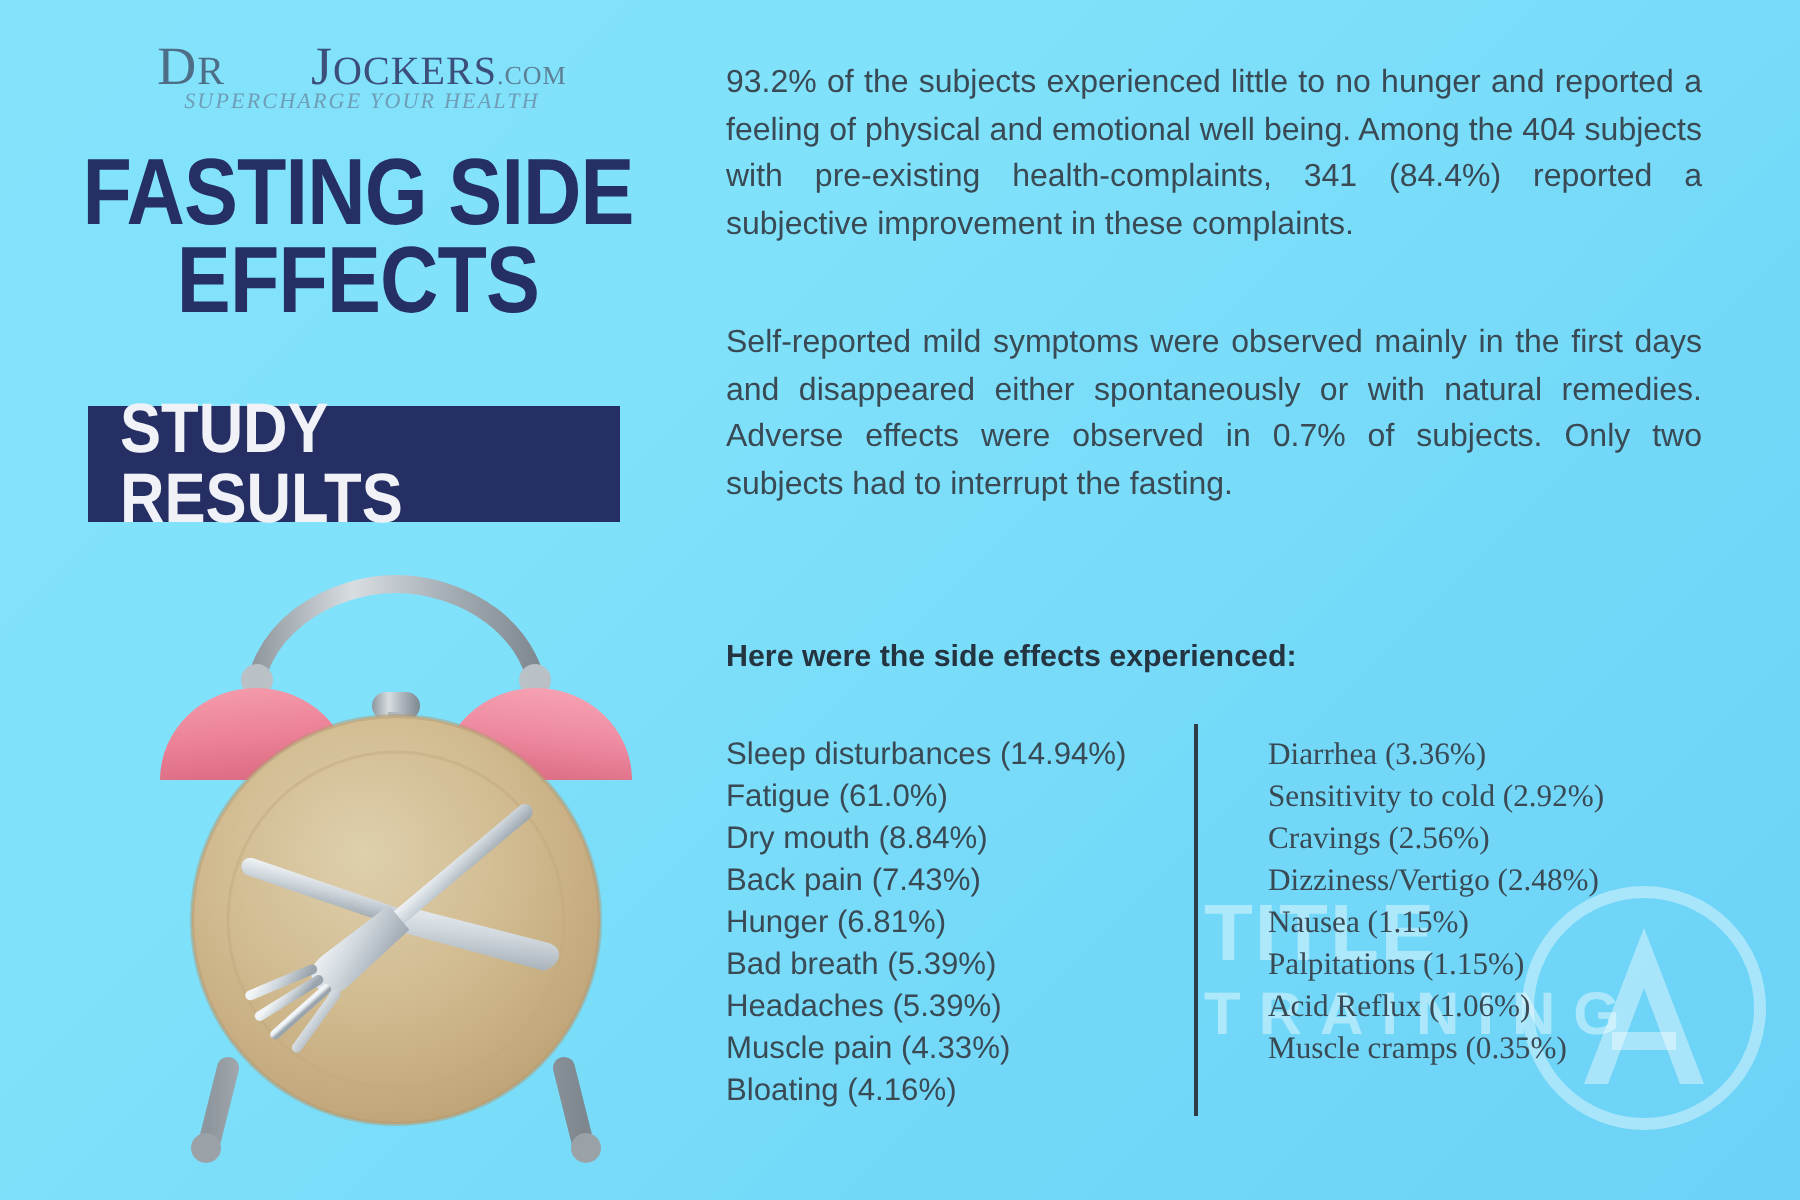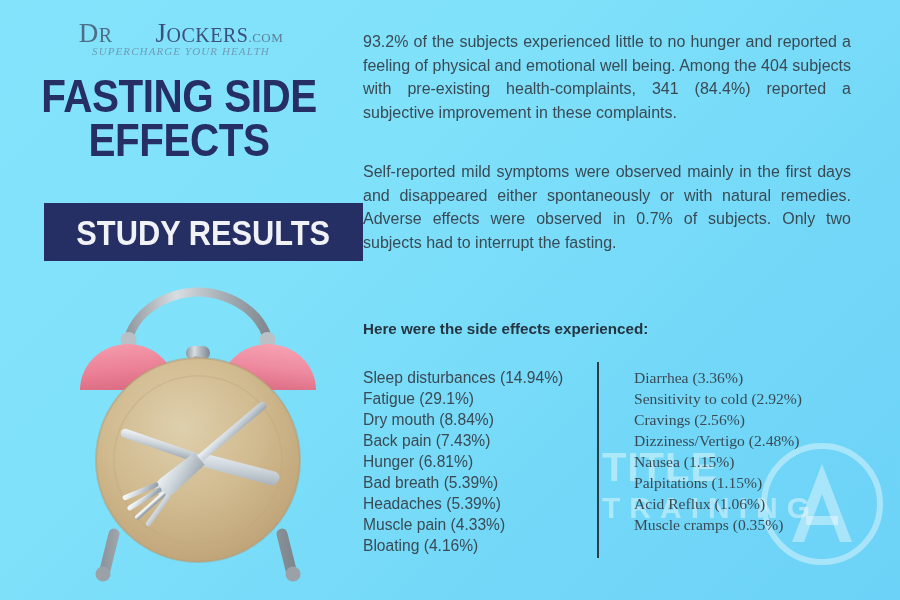--- a/index.html
+++ b/index.html
@@ -101,21 +101,21 @@
     transform: scaleX(0.86);
     transform-origin: center top;
     user-select: none;
   }
   #headline span { display: block; }
 
   #study-badge {
     position: absolute;
     left: 44px;
     top: 203px;
-    width: 319px;
+    width: 266px;
     height: 58px;
     background: #252f63;
     display: flex;
     align-items: center;
     justify-content: center;
   }
   #study-badge-label {
     color: #f0f2f7;
     font-weight: bold;
     font-size: 35px;
@@ -283,21 +283,21 @@
   <div class="para" id="para1">93.2% of the subjects experienced little to no hunger and reported a feeling of physical and emotional well being. Among the 404 subjects with pre-existing health-complaints, 341 (84.4%) reported a subjective improvement in these complaints.</div>
   <div class="para" id="para2">Self-reported mild symptoms were observed mainly in the first days and disappeared either spontaneously or with natural remedies. Adverse effects were observed in 0.7% of subjects. Only two subjects had to interrupt the fasting.</div>
 
   <div id="list-heading">Here were the side effects experienced:</div>
 
   <div id="col-divider"></div>
 
   <div id="lists">
     <div class="list-col" id="col-left">
       <div class="list-item">Sleep disturbances (14.94%)</div>
-      <div class="list-item">Fatigue (29.1%)</div>
+      <div class="list-item">Fatigue (61.0%)</div>
       <div class="list-item">Dry mouth (8.84%)</div>
       <div class="list-item">Back pain (7.43%)</div>
       <div class="list-item">Hunger (6.81%)</div>
       <div class="list-item">Bad breath (5.39%)</div>
       <div class="list-item">Headaches (5.39%)</div>
       <div class="list-item">Muscle pain (4.33%)</div>
       <div class="list-item">Bloating (4.16%)</div>
     </div>
     <div class="list-col" id="col-right">
       <div class="list-item">Diarrhea (3.36%)</div>

